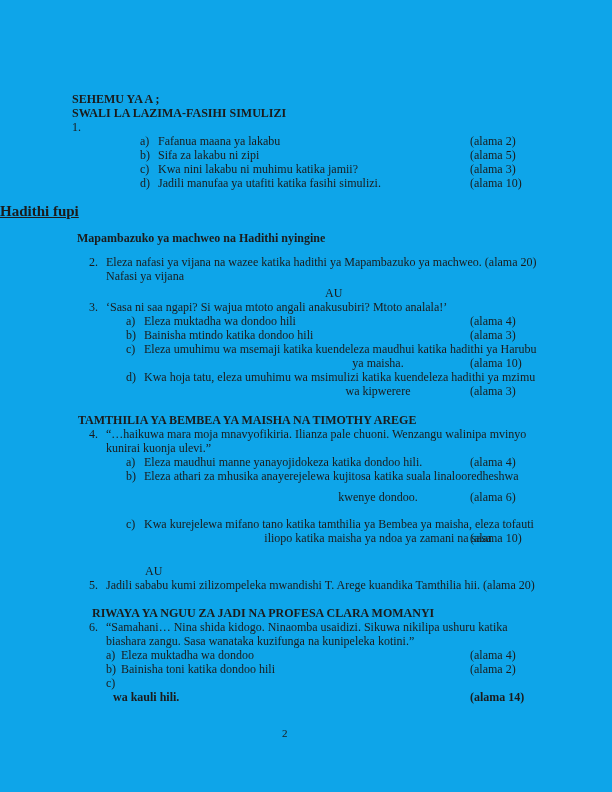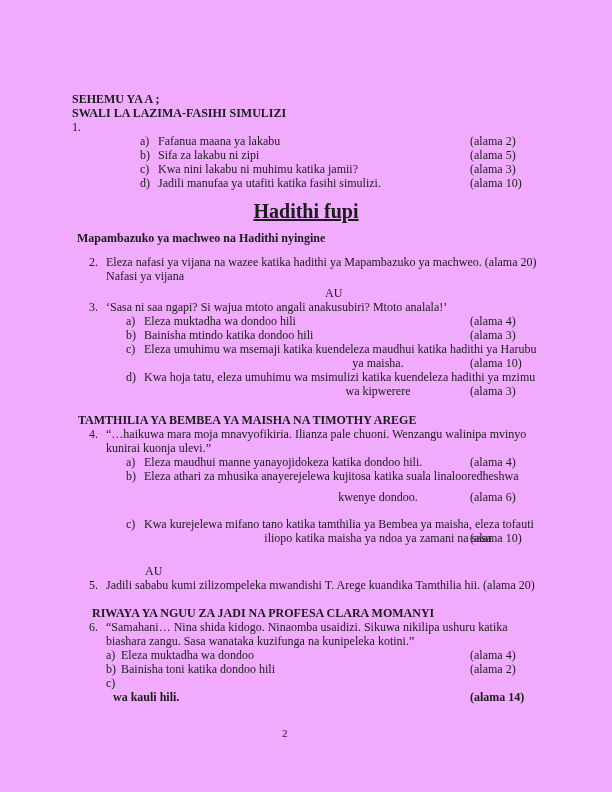--- a/index.html
+++ b/index.html
@@ -1,38 +1,37 @@
 <!DOCTYPE html>
 <html><head>
 <meta charset="utf-8">
 <style>
   html, body { margin: 0; padding: 0; background: #ffffff; }
   .page {
     position: relative;
     width: 612px;
     height: 792px;
-    background: #f0abfc;
+    background: #0ea5e9;
     font-family: "Liberation Serif", "DejaVu Serif", serif;
     font-size: 12px;
     color: #1b1b1b;
     overflow: hidden;
   }
   .content { position: absolute; top: 92px; left: 0; right: 0; }
   .row { position: relative; line-height: 14px; min-height: 14px; }
 
   .h-main  { padding-left: 72px; font-weight: bold; }
   .num1    { padding-left: 72px; }
   .subhead { padding-left: 45px; font-weight: bold; margin-left: 32px; }
   .h-tam   { padding-left: 78px; font-weight: bold; }
   .h-riw   { padding-left: 92px; font-weight: bold; }
 
   .title-center {
-    text-align: center;
     font-weight: bold;
-    font-size: 20px;
+    font-size: 15px;
     line-height: 18px;
     text-decoration: underline;
     margin-top: 12px;
   }
 
   .q     { padding-left: 106px; }
   .q .num { position: absolute; left: 89px; top: 0; }
   .cont1 { padding-left: 106px; }
 
   .sub1 { padding-left: 158px; }

